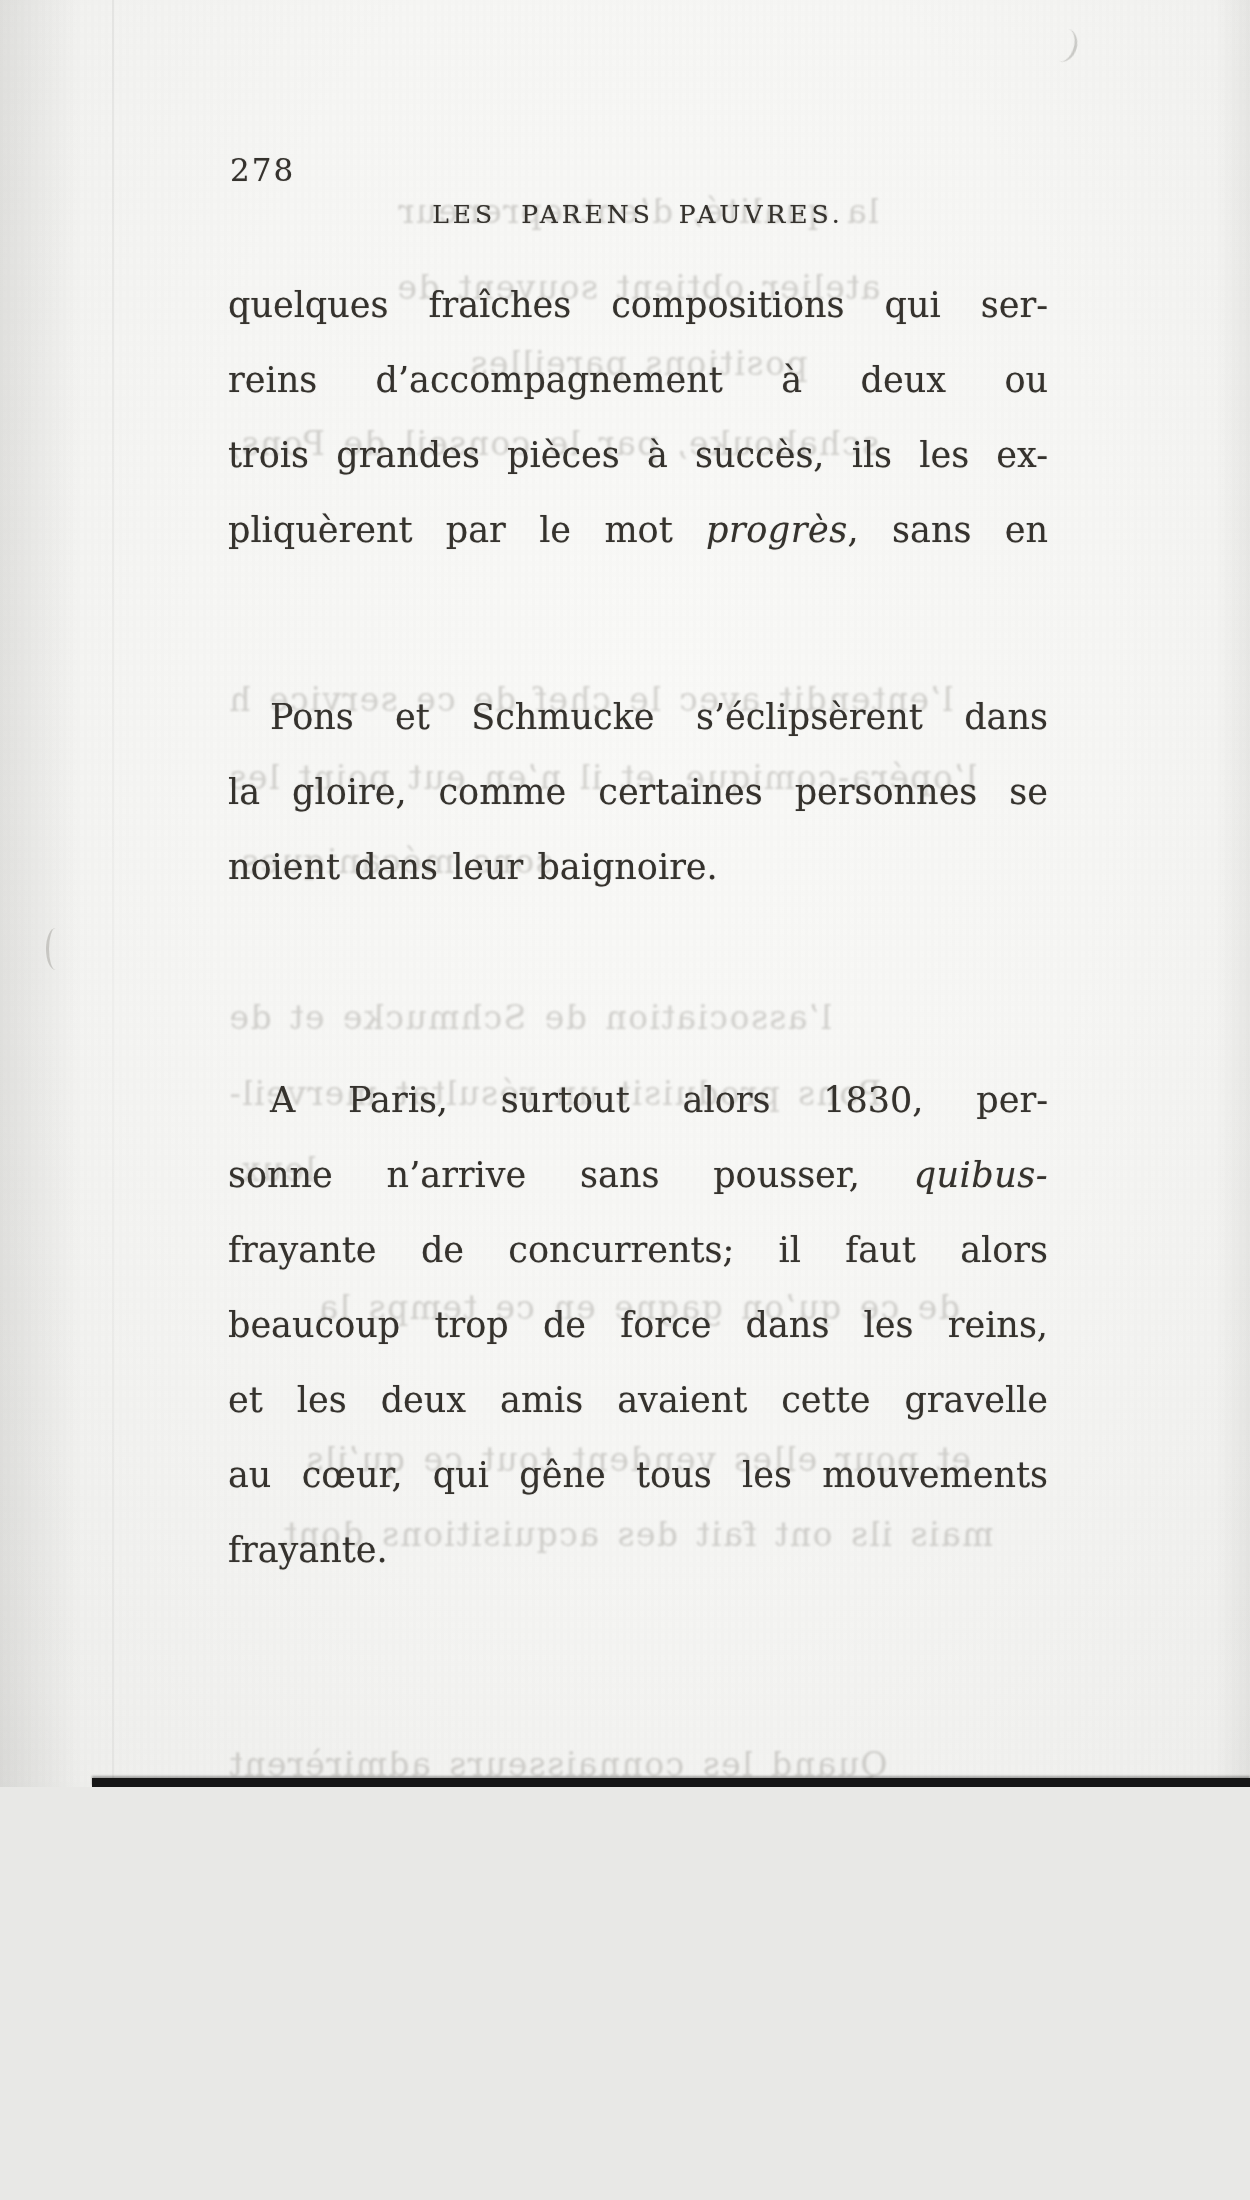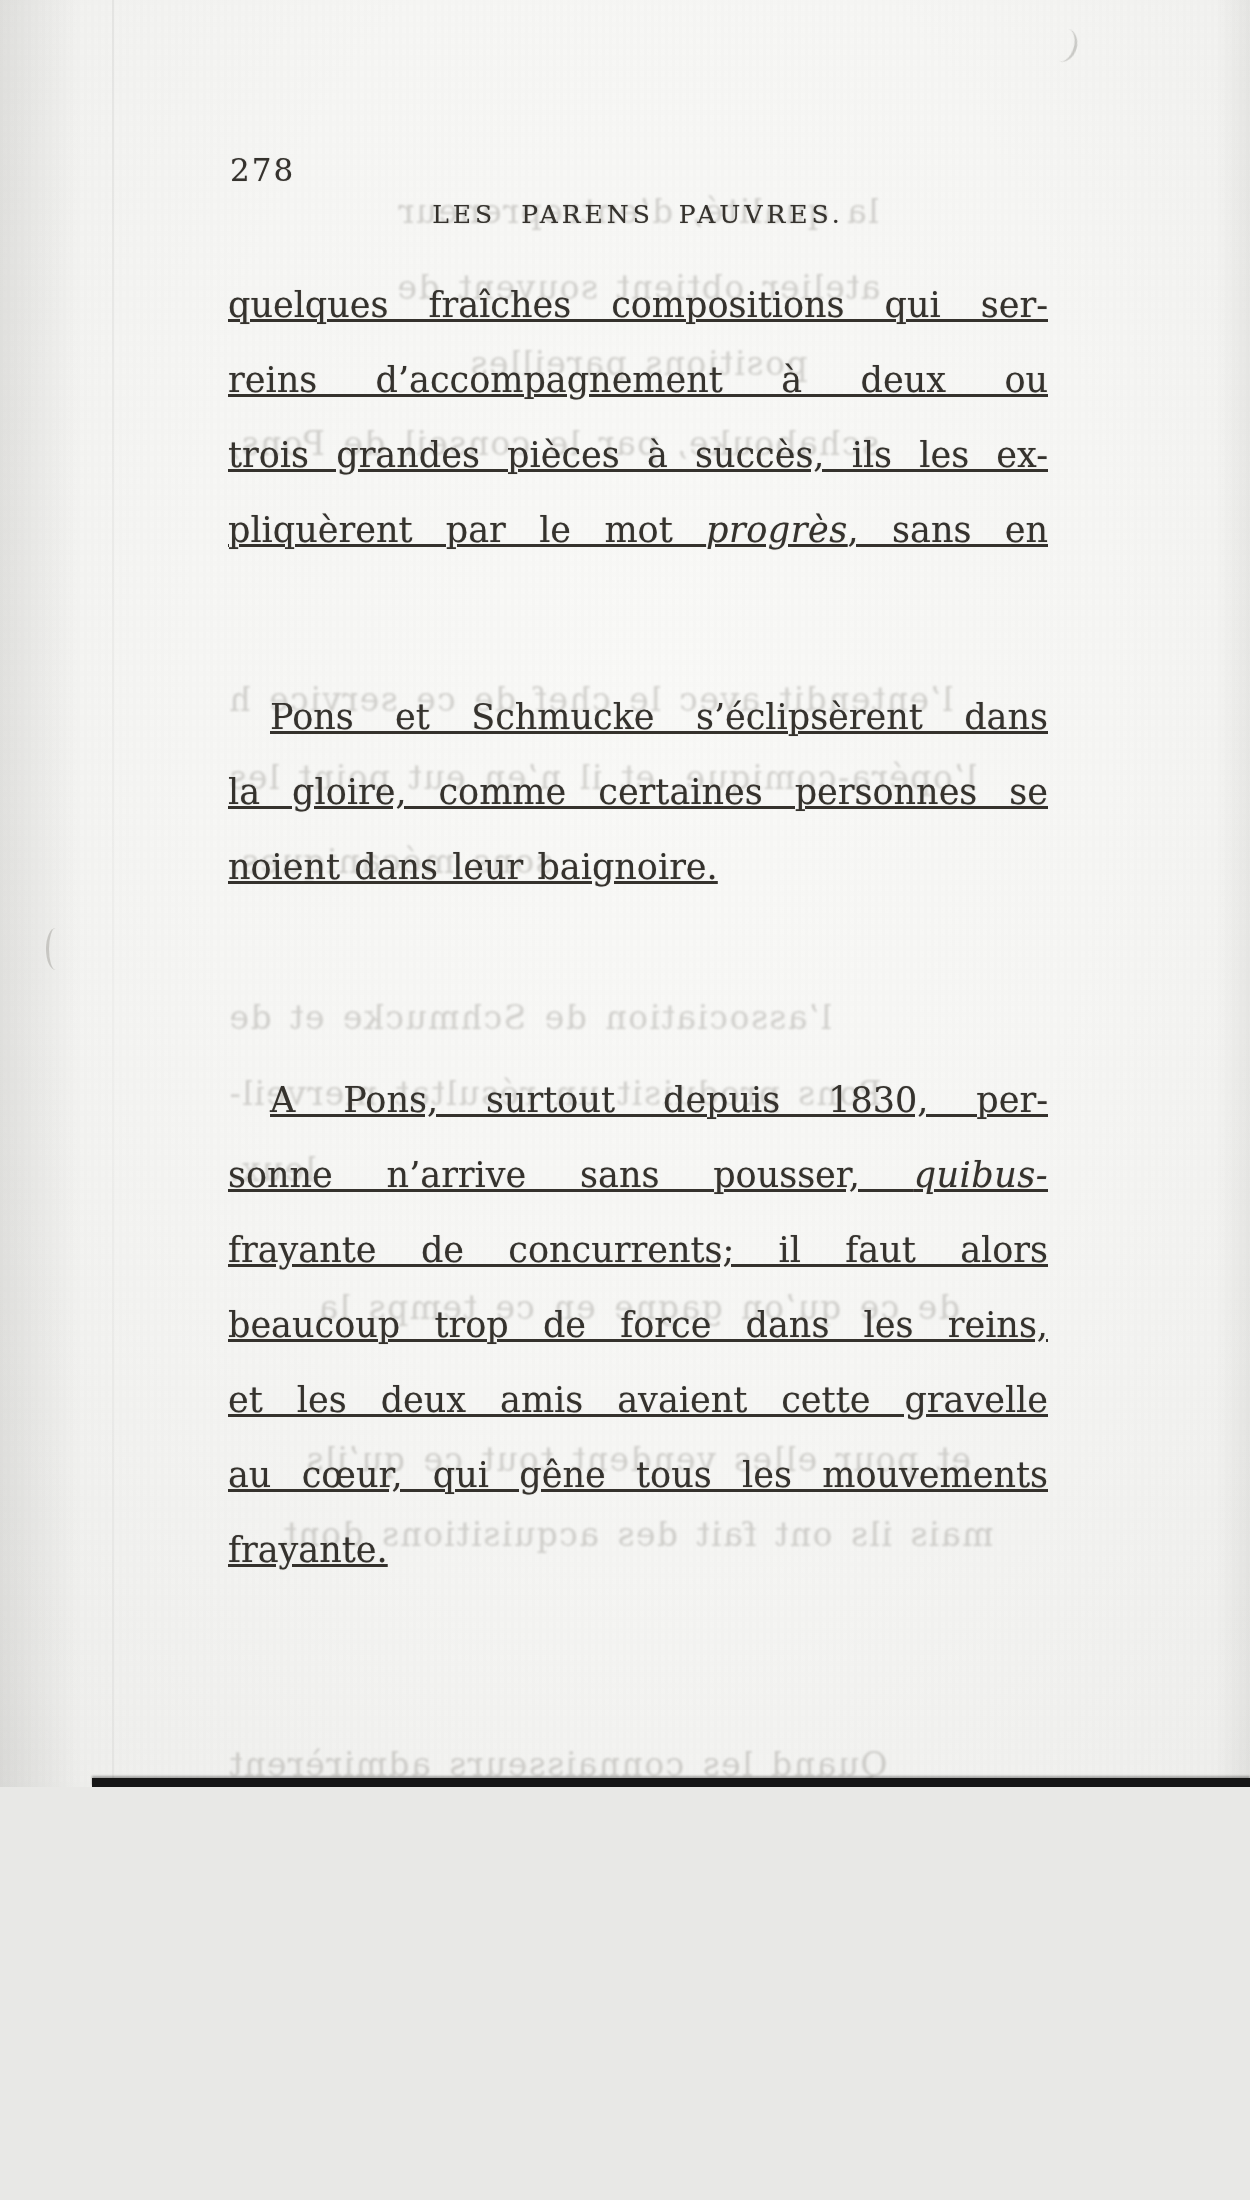--- a/index.html
+++ b/index.html
@@ -27,21 +27,21 @@
   .header{position:absolute;top:150px;left:228px;width:820px;height:42px;}
   .pagenum{position:absolute;left:2px;top:2px;font-size:31px;letter-spacing:2px;
     text-shadow:0 0 1px rgba(40,38,34,.35);}
   .running-title{position:absolute;left:0;right:0;top:6px;text-align:center;
     font-size:25px;letter-spacing:4px;word-spacing:13px;
     text-shadow:0 0 1px rgba(40,38,34,.45);margin-top:44px;}
 
   
   .textblock{position:absolute;left:228px;top:268px;width:820px;
     font-size:35px;line-height:75px;word-spacing:3px;
-    text-shadow:0 0 1px rgba(40,38,34,.38);text-decoration:underline;}
+    text-shadow:0 0 1px rgba(40,38,34,.38);}
   .para{margin:0;}
   .para:nth-child(2){margin-top:112px;}
   .para:nth-child(3){margin-top:158px;}
   .line{text-align:justify;text-align-last:justify;}
   .line.no-just{text-align:left;text-align-last:left;}
   .line.indent{text-indent:42px;}
   .line em{font-style:italic;letter-spacing:.5px;}
 
   
   .ghostlayer{position:absolute;inset:0;pointer-events:none;}
@@ -99,21 +99,21 @@
         <div class="line">reins d’accompagnement à deux ou</div>
         <div class="line">trois grandes pièces à succès, ils les ex-</div>
         <div class="line">pliquèrent par le mot <em>progrès</em>, sans en</div>
       </div>
       <div class="para">
         <div class="line indent">Pons et Schmucke s’éclipsèrent dans</div>
         <div class="line">la gloire, comme certaines personnes se</div>
         <div class="line no-just">noient dans leur baignoire.</div>
       </div>
       <div class="para">
-        <div class="line indent">A Pons, surtout depuis 1830, per-</div>
+        <div class="line indent">A Paris, surtout alors 1830, per-</div>
         <div class="line">sonne n’arrive sans pousser, <em>quibus-</em></div>
         <div class="line">frayante de concurrents; il faut alors</div>
         <div class="line">beaucoup trop de force dans les reins,</div>
         <div class="line">et les deux amis avaient cette gravelle</div>
         <div class="line">au cœur, qui gêne tous les mouvements</div>
         <div class="line no-just">frayante.</div>
       </div>
     </div>
 
   <div class="mark-tr"></div>

